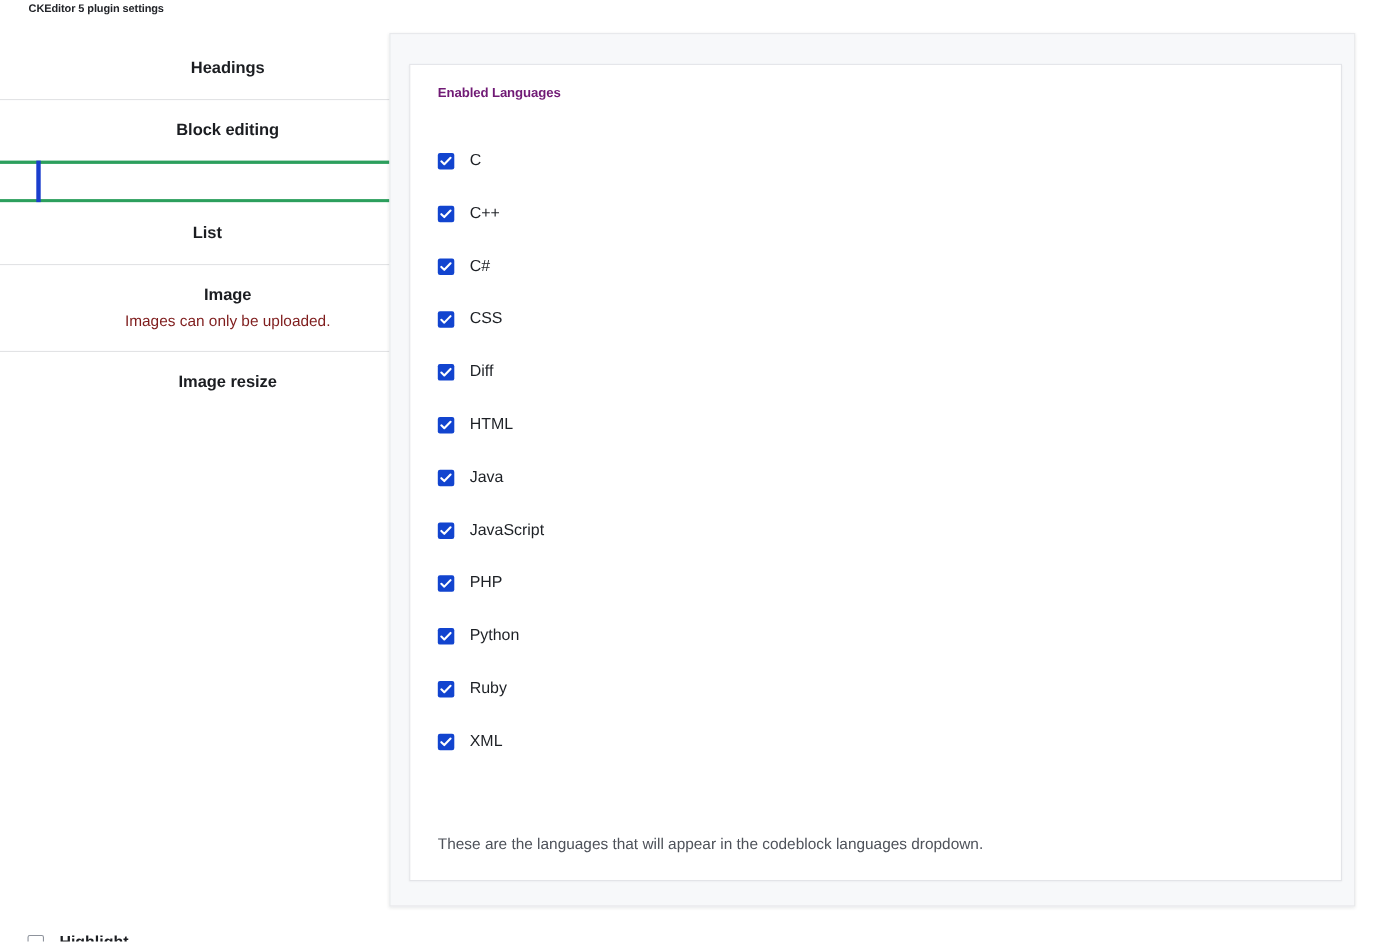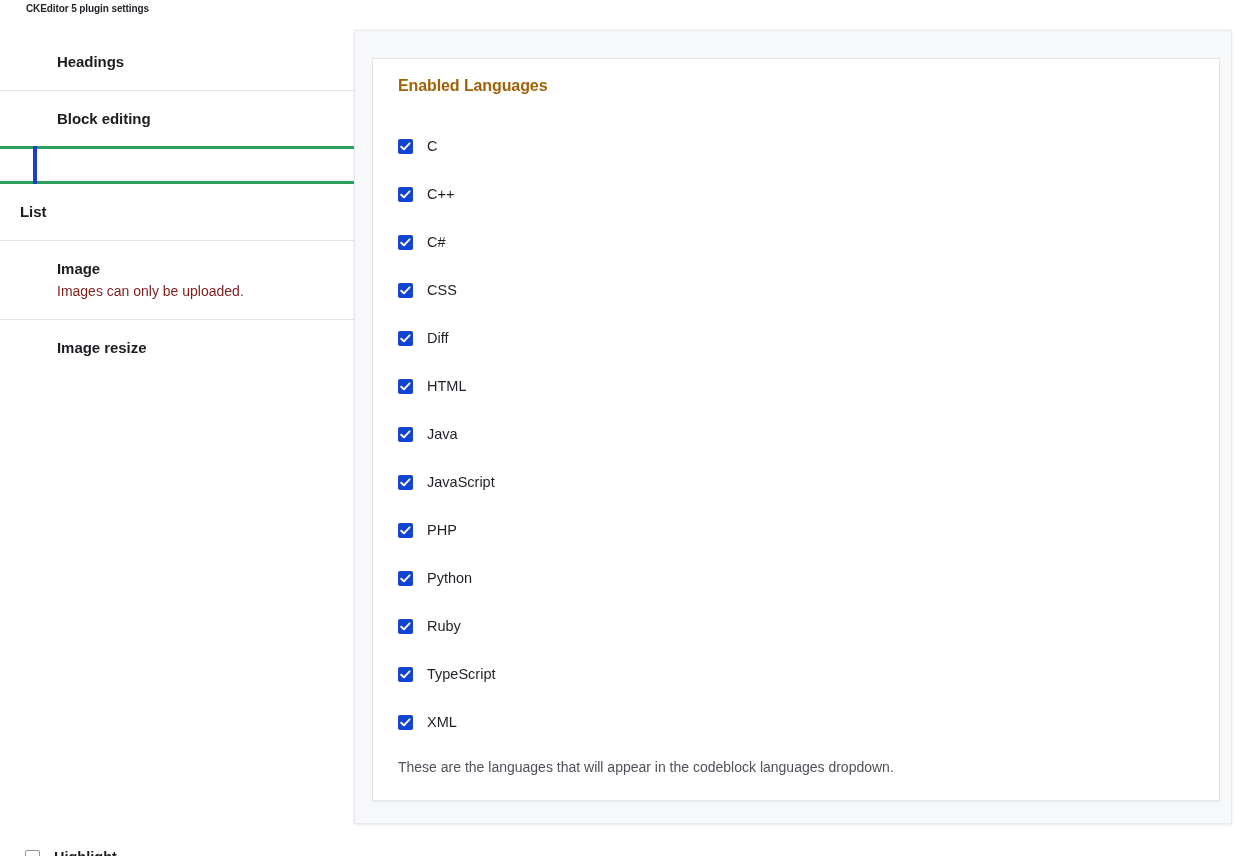--- a/index.html
+++ b/index.html
@@ -34,20 +34,21 @@
     top: 34px;
     width: 357px;
   }
   .tab-item {
     position: relative;
     box-sizing: border-box;
     padding: 18px 0 18px 57px;
     background: #ffffff;
     border-top: 1px solid #e2e3e5;
     cursor: pointer;
+    text-align: center;
   }
   .tab-item:first-child {
     border-top: none;
   }
   .tab-label {
     font-size: 15px;
     font-weight: bold;
     color: #1b1d21;
     line-height: 20px;
     letter-spacing: -0.05px;
@@ -107,23 +108,23 @@
     height: 743px;
     background: #ffffff;
     border: 1px solid #e3e4e8;
     box-shadow: 0 1px 2px rgba(30, 35, 45, 0.07);
     box-sizing: border-box;
   }
   .panel-heading {
     position: absolute;
     left: 25px;
     top: 18px;
-    font-size: 16px;
+    font-size: 12px;
     font-weight: bold;
-    color: #a16207;
+    color: #701a75;
     letter-spacing: -0.1px;
   }
 
   
   .checkbox-list {
     position: absolute;
     left: 25px;
     top: 79px;
     right: 20px;
   }
@@ -318,28 +319,20 @@
             </svg>
           </span>
           <span class="checkbox-text">Ruby</span>
         </label>
         <label class="checkbox-row">
           <span class="checkbox-box">
             <svg viewBox="0 0 13 13" xmlns="http://www.w3.org/2000/svg">
               <path d="M2.2 6.7 L4.9 9.3 L10.6 3.4" fill="none" stroke="#ffffff" stroke-width="1.9" stroke-linecap="round" stroke-linejoin="round"></path>
             </svg>
           </span>
-          <span class="checkbox-text">TypeScript</span>
-        </label>
-        <label class="checkbox-row">
-          <span class="checkbox-box">
-            <svg viewBox="0 0 13 13" xmlns="http://www.w3.org/2000/svg">
-              <path d="M2.2 6.7 L4.9 9.3 L10.6 3.4" fill="none" stroke="#ffffff" stroke-width="1.9" stroke-linecap="round" stroke-linejoin="round"></path>
-            </svg>
-          </span>
           <span class="checkbox-text">XML</span>
         </label>
       </div>
 
     <div class="panel-help">These are the languages that will appear in the codeblock languages dropdown.</div>
   </div>
 </div>
 
 <div class="clipped-row">
   <div class="clip-box"></div>

